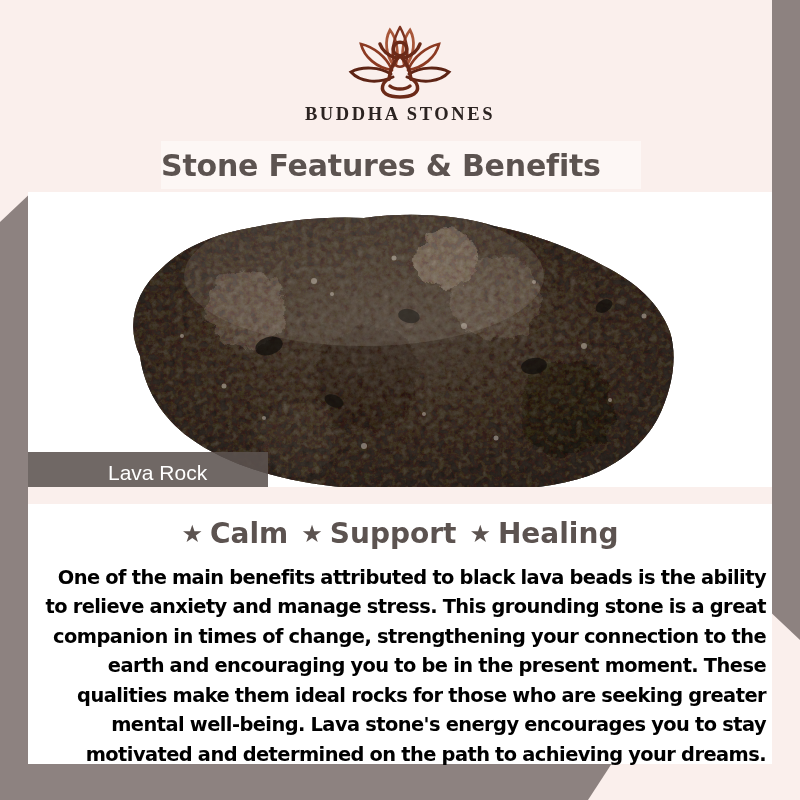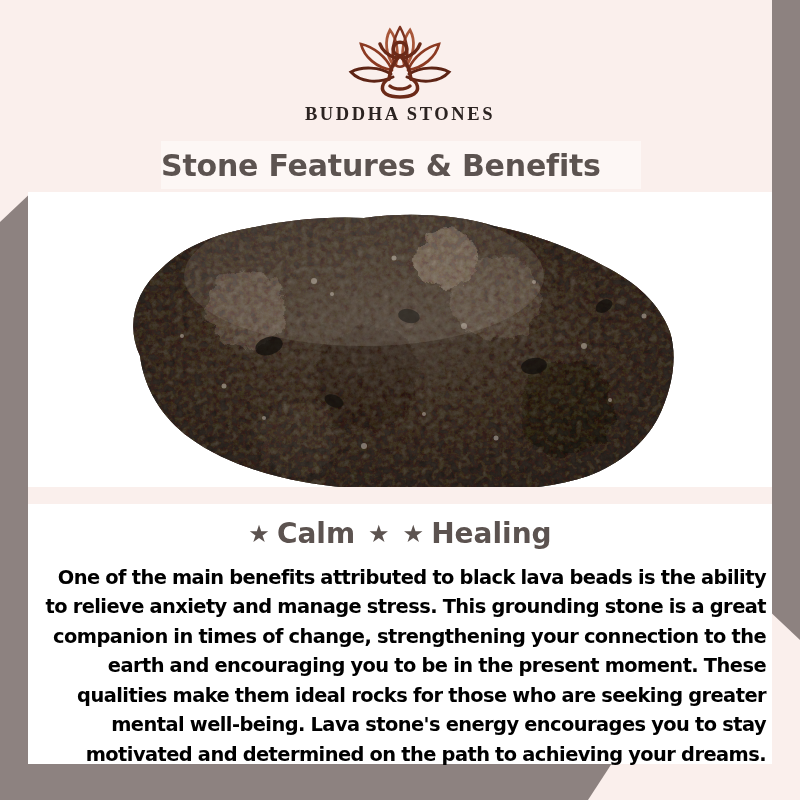--- a/index.html
+++ b/index.html
@@ -331,32 +331,36 @@
             <ellipse cx="345" cy="130" rx="11" ry="7" transform="rotate(12 345 130)"></ellipse>
             <ellipse cx="470" cy="180" rx="13" ry="8" transform="rotate(-8 470 180)"></ellipse>
             <ellipse cx="270" cy="215" rx="10" ry="6" transform="rotate(24 270 215)"></ellipse>
             <ellipse cx="540" cy="120" rx="9" ry="6" transform="rotate(-30 540 120)"></ellipse>
           </g>
 
           <ellipse cx="300" cy="90" rx="180" ry="70" fill="#b9ada0" opacity="0.16"></ellipse>
         </g>
       </svg>
 
+      <div class="caption-chip">
+        <span class="caption-text">Lava Rock</span>
+      </div>
     </div>
 
     <div class="separator"></div>
 
     <div class="body-area">
       <div class="keywords">
         <div class="kw">
           <span class="kw-star">★</span>
           <span class="kw-label">Calm</span>
         </div>
         <div class="kw">
           <span class="kw-star">★</span>
+          <span class="kw-label">Support</span>
         </div>
         <div class="kw">
           <span class="kw-star">★</span>
           <span class="kw-label">Healing</span>
         </div>
       </div>
 
       <p class="paragraph">One of the main benefits attributed to black lava beads is the ability to relieve anxiety and manage stress. This grounding stone is a great companion in times of change, strengthening your connection to the earth and encouraging you to be in the present moment. These qualities make them ideal rocks for those who are seeking greater mental well-being. Lava stone's energy encourages you to stay motivated and determined on the path to achieving your dreams.</p>
     </div>
 

